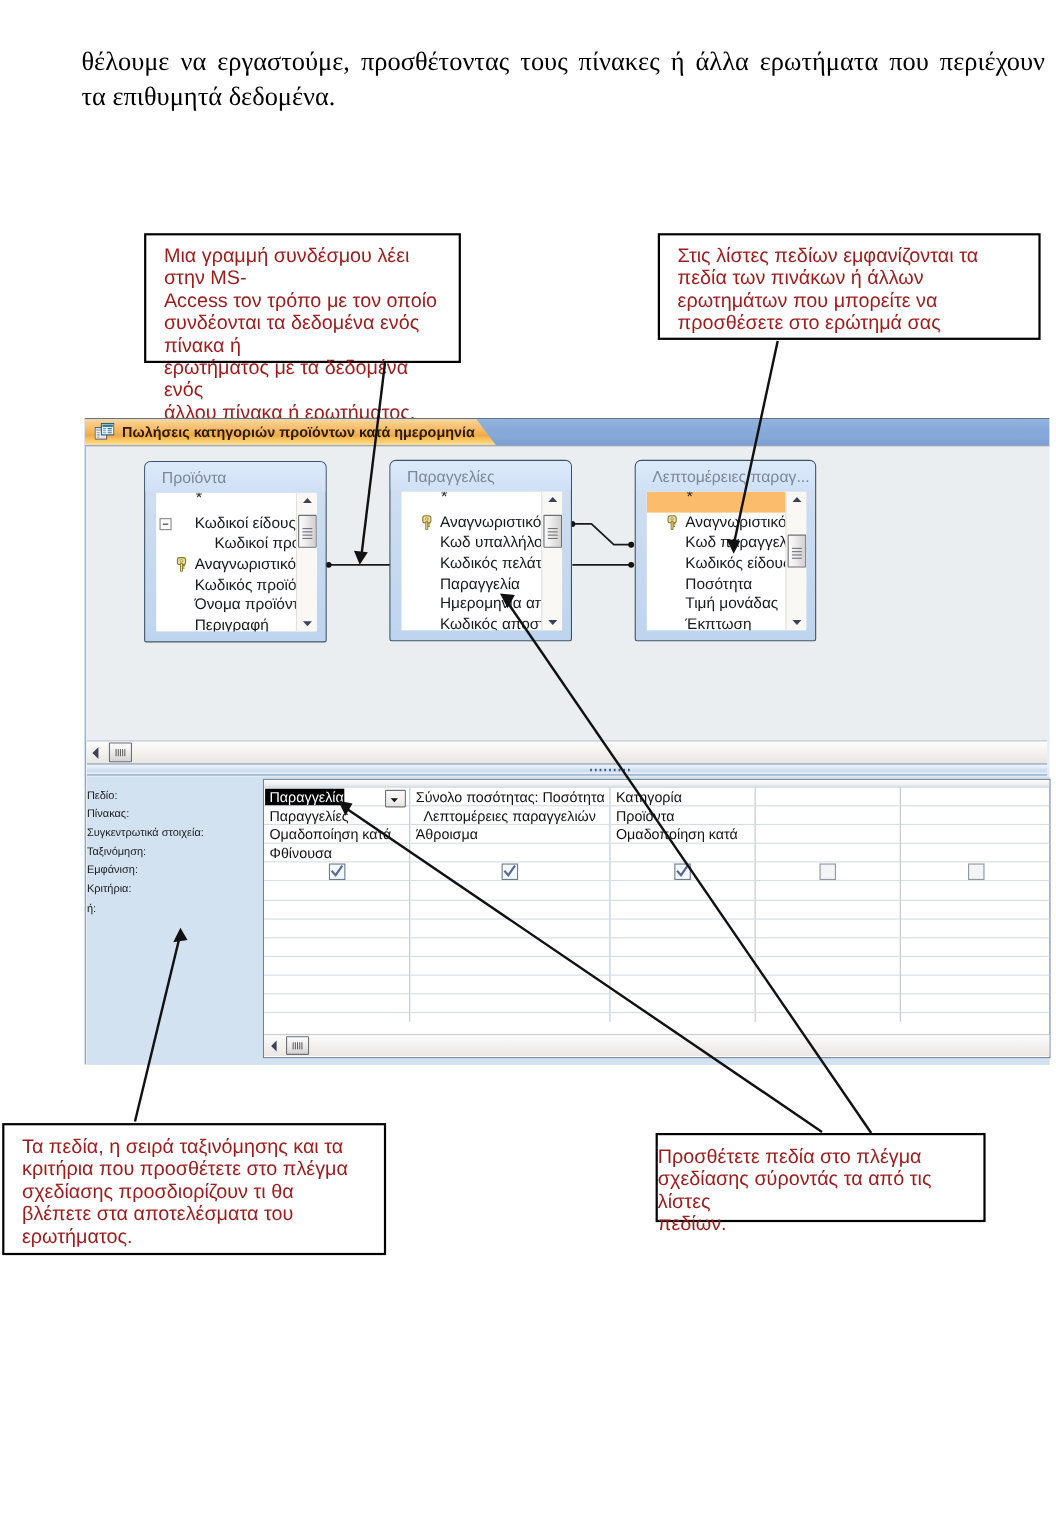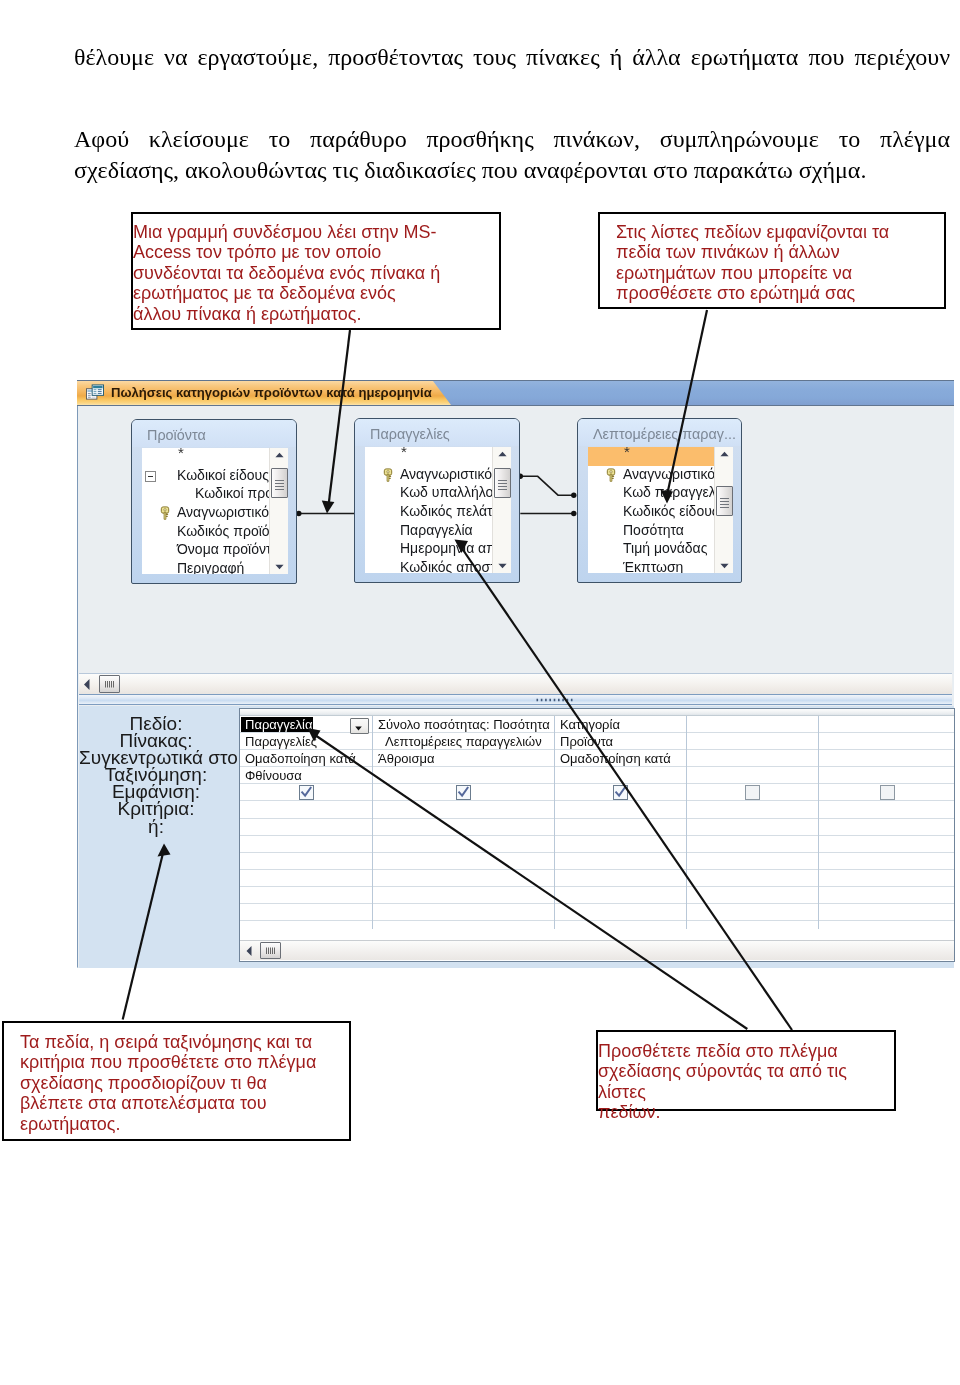--- a/index.html
+++ b/index.html
@@ -79,21 +79,21 @@
   .hbar .lft{position:absolute;left:0;top:0;width:17px;height:21px;}
   .hbar .hthumb{position:absolute;left:20px;top:1px;width:21px;height:18px;
         background:linear-gradient(to bottom,#fdfdfd 0%,#f0eeee 40%,#e2e0df 75%,#d4d2d1 100%);
         border:1px solid #6b6f76;box-sizing:border-box;border-radius:1px;}
   .hbar .hthumb svg{position:absolute;left:0;top:0;width:19px;height:16px;}
   .splitter{position:absolute;left:1px;width:873px;height:11px;
         background:linear-gradient(to bottom,#f2f5f9 0%,#dfe9f6 35%,#c9dcf1 60%,#eaf1f9 100%);
         border-top:1px solid #7d9cc0;border-bottom:1px solid #7d9cc0;box-sizing:border-box;}
   
   .grid{position:absolute;left:1px;width:875px;background:#d3e2f1;}
-  .gridhdr{position:absolute;left:0;top:0;width:159px;text-align:center;font-size:19px;color:#1a1a1a;}
+  .gridhdr{position:absolute;left:0;top:0;width:159px;text-align:left;font-size:10px;color:#1a1a1a;}
   .gridhdr div{height:17.1px;line-height:17.1px;padding-right:5px;white-space:nowrap;}
   .gcells{position:absolute;left:160px;top:2px;width:716px;height:254px;background:#fff;
      border:1px solid #70849a;box-sizing:border-box;overflow:hidden;}
   .gcol{position:absolute;top:7px;height:213px;border-right:1px solid #b9c8d8;box-sizing:border-box;}
   .ghdrstrip{position:absolute;left:0;right:0;top:0;height:7px;background:linear-gradient(to bottom,#fdfdfd,#eceff1 70%,#dfe5e9);border-bottom:1px solid #c3cdd4;box-sizing:border-box;}
   .grow{position:absolute;left:0;right:0;height:17.1px;border-bottom:1px solid #d5dde4;box-sizing:border-box;}
   .gridsb{position:absolute;left:161px;top:234px;width:714px;height:20px;
      background:linear-gradient(to bottom,#fcfcfb 0%,#f2f0ee 55%,#eae7e4 100%);
      border-top:1px solid #c9cdd1;box-sizing:border-box;}
   .gridsb .lft{position:absolute;left:1px;top:1px;width:17px;height:18px;}
@@ -109,27 +109,24 @@
       border:1px solid #6f7478;box-sizing:border-box;border-radius:1px;}
   .selfield{position:absolute;background:#000;color:#fff;}
 </style>
 </head>
 <body>
 
 <div class="page">
 
   <div class="para" style="left:74px;top:-4px;width:876px;">
     <span class="jline">θέλουμε να εργαστούμε, προσθέτοντας τους πίνακες ή άλλα ερωτήματα που περιέχουν</span>
-  </div>
-  <div class="para" style="left:74px;top:78px;width:876px;">
-    <span class="jline">Αφού κλείσουμε το παράθυρο προσθήκης πινάκων, συμπληρώνουμε το πλέγμα</span>
-    <span class="lline">σχεδίασης, ακολουθώντας τις διαδικασίες που αναφέρονται στο παρακάτω σχήμα.</span>
-  </div>
-
-  <div class="callout" style="left:131px;top:166px;width:370px;height:118px;padding:8px 10px 0 0;">
+    <span class="lline">τα επιθυμητά δεδομένα.</span>
+  </div>
+
+  <div class="callout" style="left:131px;top:166px;width:288px;height:118px;padding:8px 10px 0 16px;">
     <p>Μια γραμμή συνδέσμου λέει στην MS-
 Access τον τρόπο με τον οποίο
 συνδέονται τα δεδομένα ενός πίνακα ή
 ερωτήματος με τα δεδομένα ενός
 άλλου πίνακα ή ερωτήματος.</p>
   </div>
   <div class="callout" style="left:598px;top:166px;width:348px;height:97px;padding:8px 10px 0 16px;">
     <p>Στις λίστες πεδίων εμφανίζονται τα
 πεδία των πινάκων ή άλλων
 ερωτημάτων που μπορείτε να

